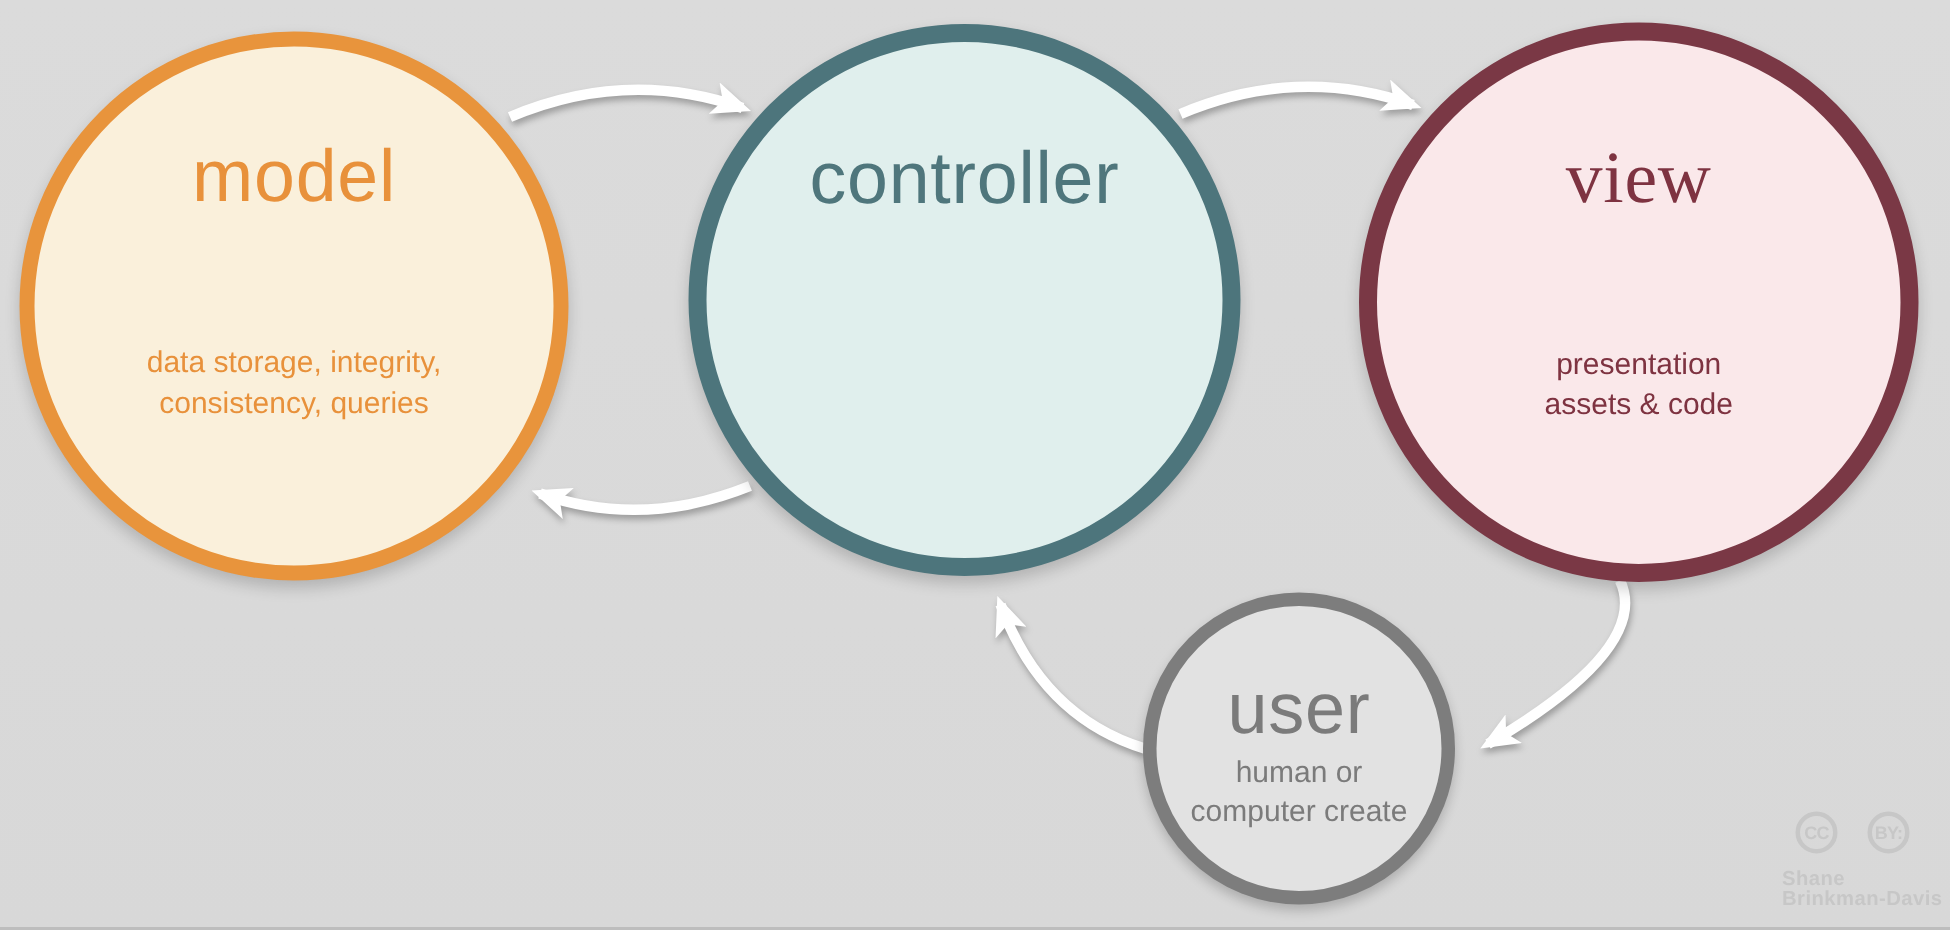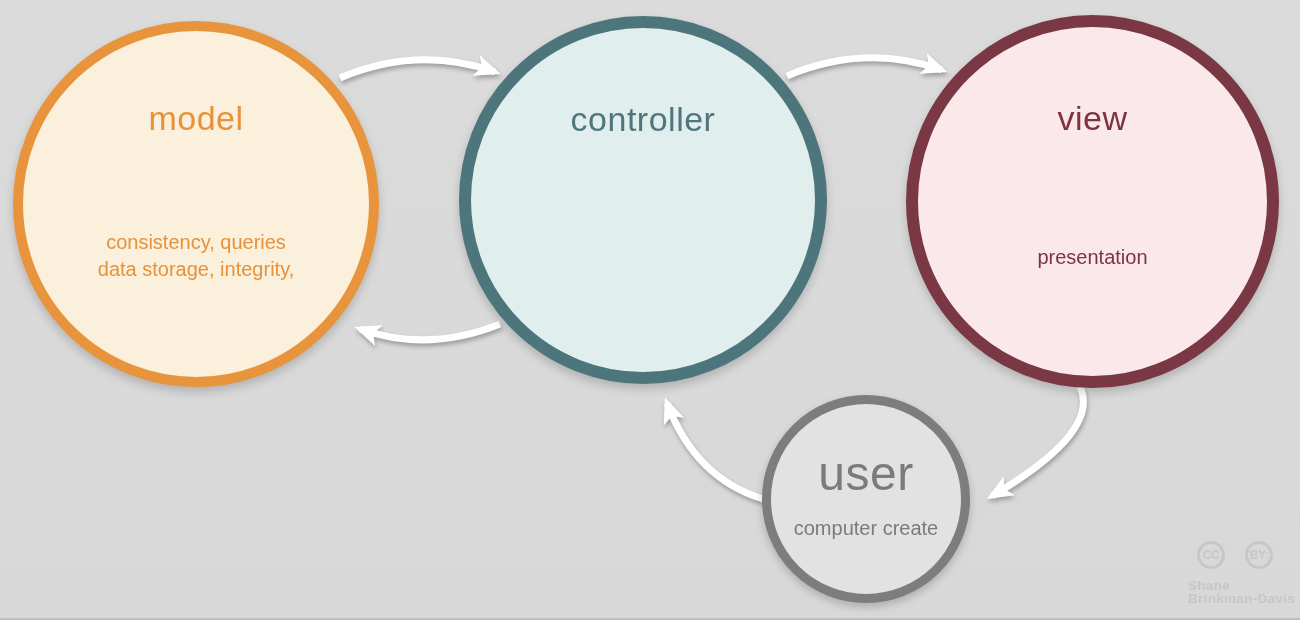--- a/index.html
+++ b/index.html
@@ -41,21 +41,21 @@
     position: absolute;
     border-radius: 50%;
     box-sizing: border-box;
     box-shadow: 0 5px 10px rgba(0,0,0,0.18);
     text-align: center;
   }
   .node-title {
     position: absolute;
     left: 0; right: 0;
     transform: translateY(-50%);
-    font-size: 34px;
+    font-size: 49px;
     font-weight: 400;
     letter-spacing: 0.5px;
     white-space: nowrap;
   }
   .node-body {
     position: absolute;
     left: 0; right: 0;
     transform: translateY(-50%);
     font-size: 20px;
     line-height: 27px;
@@ -82,21 +82,21 @@
   .node.controller .node-title { top: 26.5%; }
   .node.controller .node-body  { top: 66.5%; }
   
   .node.view {
     left: 906px; top: 15px;
     width: 373px; height: 373px;
     background: #fae8ea;
     border: 12px solid #7a3845;
     color: #7e3341;
   }
-  .node.view .node-title { top: 26%; }
+  .node.view .node-title { top: 26%; font-family: Liberation Serif, serif; }
   .node.view .node-body  { top: 66%; }
   
   .node.user {
     left: 762px; top: 395px;
     width: 208px; height: 208px;
     background: #e2e2e2;
     border: 9px solid #7d7d7d;
     color: #7b7b7b;
     box-shadow: 0 4px 8px rgba(0,0,0,0.2);
   }
@@ -150,41 +150,43 @@
       <path d="M 787 76 Q 865 43 942 70" marker-end="url(#ah)"></path>
       <path d="M 500 324 Q 428 353 360 329" marker-end="url(#ah)"></path>
       <path d="M 1080 387 Q 1101 432 992 496" marker-end="url(#ah)"></path>
       <path d="M 763 499 Q 695 478 667 403" marker-end="url(#ah)"></path>
     </g>
   </svg>
 
   <div class="node model">
     <div class="node-title">model</div>
     <div class="node-body">
+      <div>data storage, integrity,</div>
       <div>consistency, queries</div>
-      <div>data storage, integrity,</div>
     </div>
   </div>
 
   <div class="node controller">
     <div class="node-title">controller</div>
     <div class="node-body">
     </div>
   </div>
 
   <div class="node view">
     <div class="node-title">view</div>
     <div class="node-body">
       <div>presentation</div>
+      <div>assets &amp; code</div>
     </div>
   </div>
 
   <div class="node user">
     <div class="node-title">user</div>
     <div class="node-body">
+      <div>human or</div>
       <div>computer create</div>
     </div>
   </div>
 
   <div class="credits">
     <div class="badges">
       <span class="badge">CC</span>
       <span class="badge">BY:</span>
     </div>
     <div class="credit-name">

